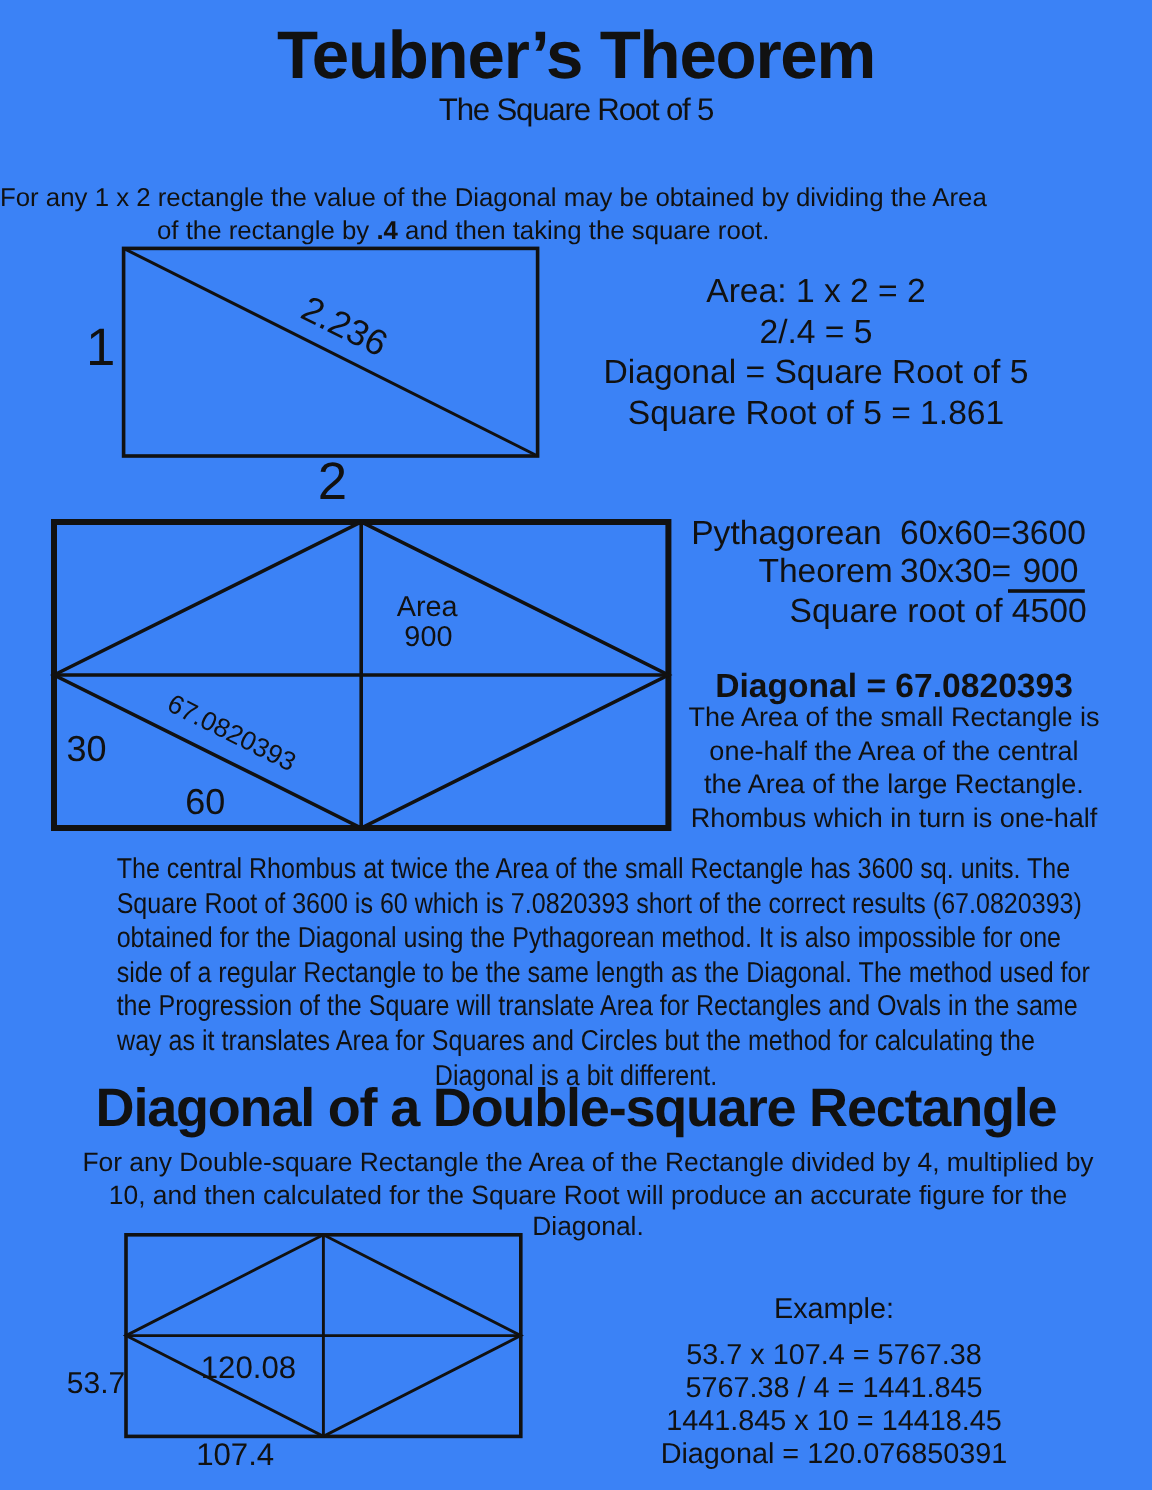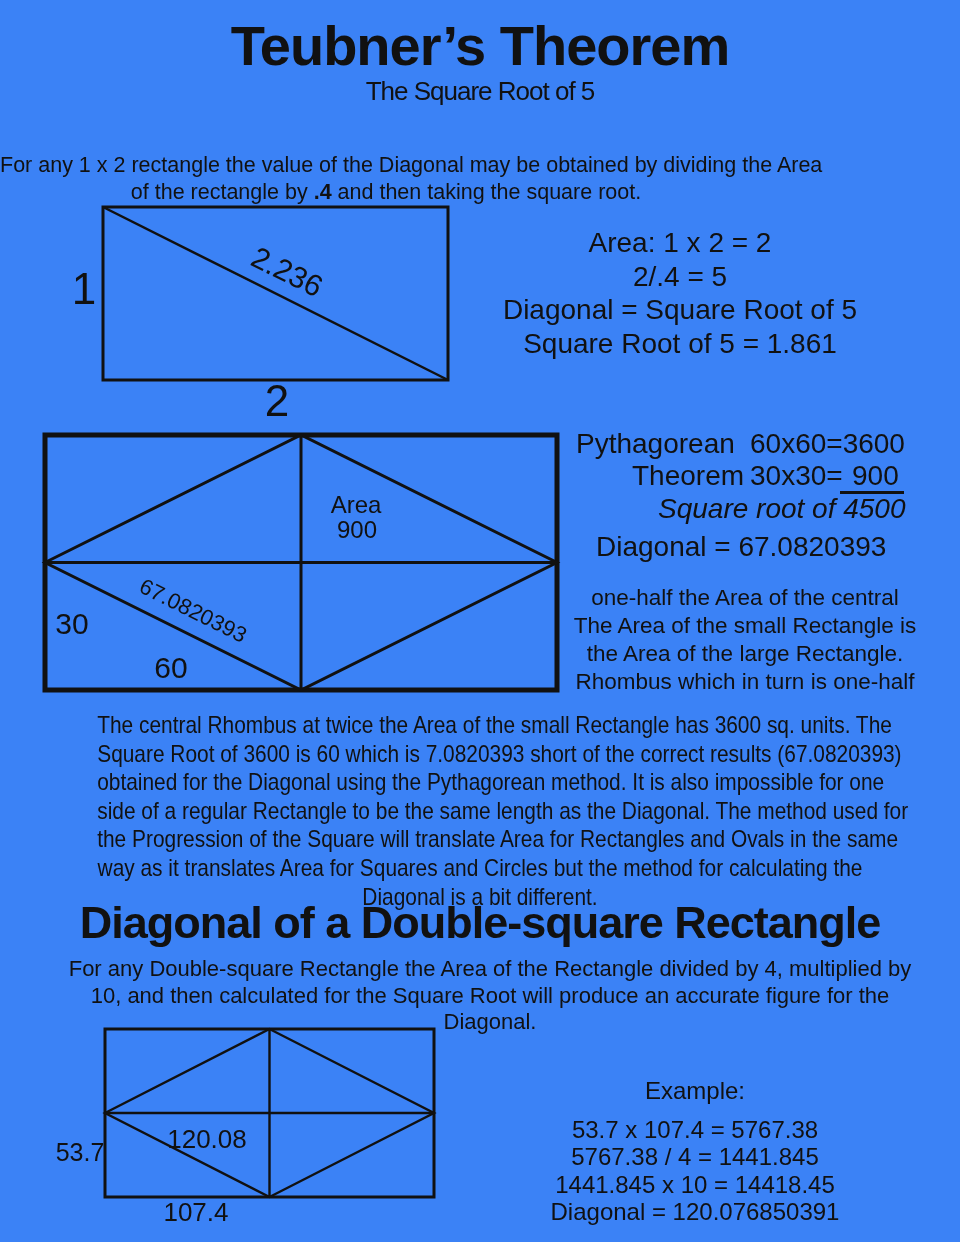--- a/index.html
+++ b/index.html
@@ -68,27 +68,27 @@
     <text x="153" y="188" font-size="22" text-anchor="middle" transform="rotate(26.5 153 181)">67.0820393</text>
     <text x="131" y="248" font-size="30" text-anchor="middle">60</text>
   </svg>
 
   <div>
     <span class="pyline" style="left:576px; top:429px;">Pythagorean</span>
     <span class="pyline" style="left:750px; top:429px;">60x60=3600</span>
     <span class="pyline" style="left:632px; top:461px;">Theorem</span>
     <span class="pyline" style="left:750px; top:461px;">30x30=</span>
     <span class="pyline sumline" style="left:840px; top:461px;">900</span>
-    <span class="pyline" style="left:658px; top:494px;font-style:italic;">Square root of 4500</span>
-    <span class="pyline" style="left:596px; top:532px;">Diagonal = 67.0820393</span>
+    <span class="pyline" style="left:658px; top:494px;">Square root of 4500</span>
+    <span class="pyline" style="left:596px; top:557px;font-weight:bold;">Diagonal = 67.0820393</span>
   </div>
 
   <div class="abs ctr note">
+    <div class="nowrap">The Area of the small Rectangle is</div>
     <div class="nowrap">one-half the Area of the central</div>
-    <div class="nowrap">The Area of the small Rectangle is</div>
     <div class="nowrap">the Area of the large Rectangle.</div>
     <div class="nowrap">Rhombus which in turn is one-half</div>
   </div>
 
   <div class="abs ctr bodypara">
     <div class="nowrap">The central Rhombus at twice the Area of the small Rectangle has 3600 sq. units. The</div>
     <div class="nowrap">Square Root of 3600 is 60 which is 7.0820393 short of the correct results (67.0820393)</div>
     <div class="nowrap">obtained for the Diagonal using the Pythagorean method. It is also impossible for one</div>
     <div class="nowrap">side of a regular Rectangle to be the same length as the Diagonal. The method used for</div>
     <div class="nowrap">the Progression of the Square will translate Area for Rectangles and Ovals in the same</div>

